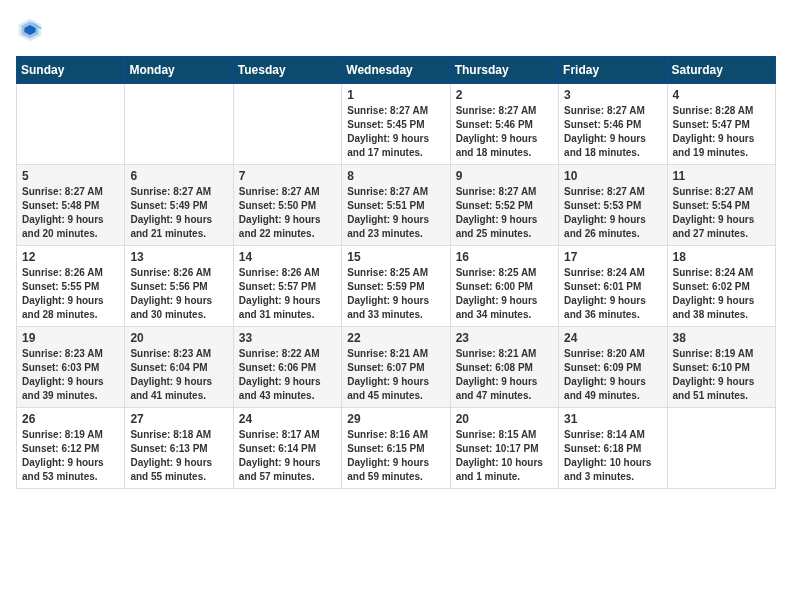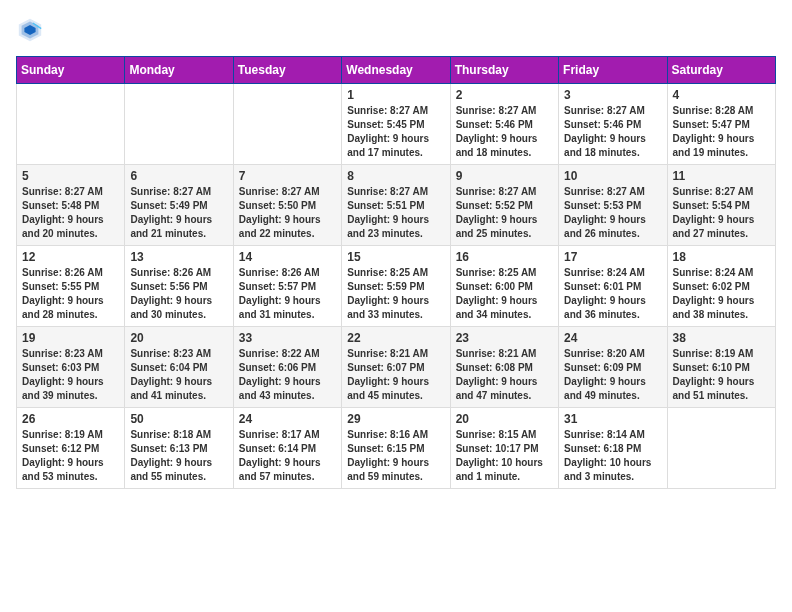--- a/index.html
+++ b/index.html
@@ -46,21 +46,21 @@
     .subtitle {
       font-size: 14px;
       color: #555;
     }
     table {
       width: 100%;
       border-collapse: collapse;
       table-layout: fixed;
     }
     thead tr th {
-      background-color: #a21caf;
+      background-color: #0c4a6e;
       color: #fff;
       font-size: 12px;
       font-weight: bold;
       padding: 6px 4px;
       text-align: left;
       border: 1px solid #0d47a1;
     }
     tbody tr td {
       vertical-align: top;
       padding: 4px 5px;
@@ -284,21 +284,21 @@
         </td>
       </tr>
       <tr>
         <td>
           <div class="day-num">26</div>
           <div class="day-info">Sunrise: 8:19 AM
 Sunset: 6:12 PM
 Daylight: 9 hours and 53 minutes.</div>
         </td>
         <td>
-          <div class="day-num">50</div>
+          <div class="day-num">27</div>
           <div class="day-info">Sunrise: 8:18 AM
 Sunset: 6:13 PM
 Daylight: 9 hours and 55 minutes.</div>
         </td>
         <td>
           <div class="day-num">24</div>
           <div class="day-info">Sunrise: 8:17 AM
 Sunset: 6:14 PM
 Daylight: 9 hours and 57 minutes.</div>
         </td>

